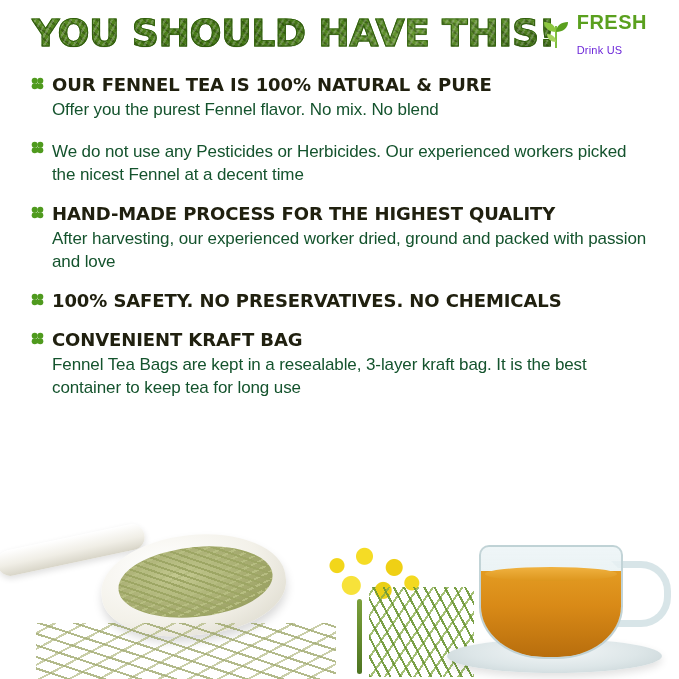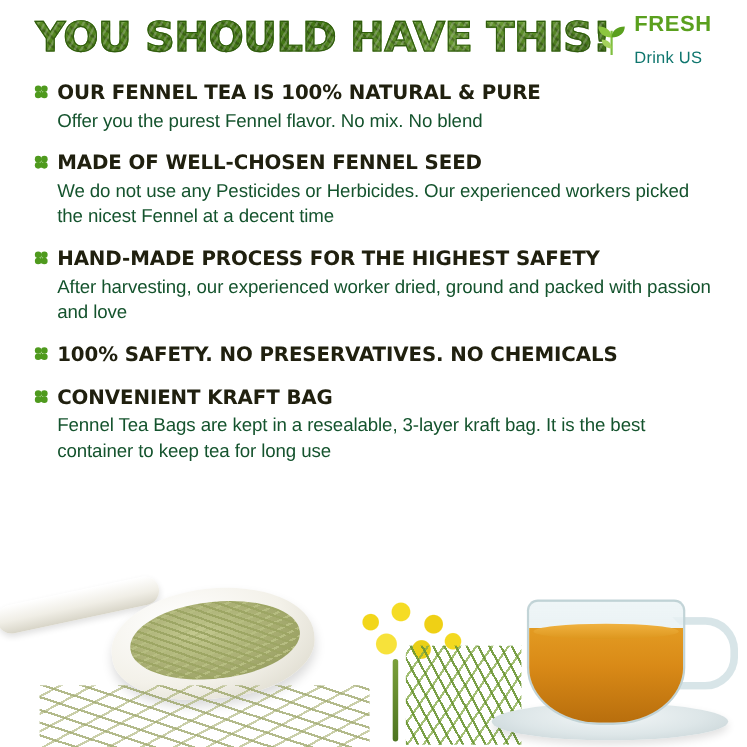--- a/index.html
+++ b/index.html
@@ -76,22 +76,22 @@
   }
   .brand-name {
     font-family: "Liberation Sans", sans-serif;
     font-weight: bold;
     font-size: 20px;
     letter-spacing: 0.5px;
     color: #5aa01e;
   }
   .brand-sub {
     font-family: "Liberation Sans", sans-serif;
-    font-size: 15px;
-    color: #0f766e;
+    font-size: 11px;
+    color: #6d28d9;
     margin-top: 3px;
     letter-spacing: 0.2px;
   }
 
   
   .features {
     position: absolute;
     left: 30px;
     top: 74px;
     width: 620px;
@@ -337,38 +337,37 @@
       <span class="bullet">
         <svg viewBox="0 0 16 16" width="15" height="15" aria-hidden="true">
           <circle cx="5" cy="5" r="3.2" fill="#4f9a1e"></circle>
           <circle cx="11" cy="5" r="3.2" fill="#4f9a1e"></circle>
           <circle cx="5" cy="11" r="3.2" fill="#4f9a1e"></circle>
           <circle cx="11" cy="11" r="3.2" fill="#4f9a1e"></circle>
           <rect x="7.2" y="7.2" width="1.6" height="6" fill="#4f9a1e"></rect>
         </svg>
       </span>
       <span class="feature-body">
-        <span class="feature-title">MADE OF WELL-CHOSEN FENNEL SEED</span>
         <div class="feature-desc">We do not use any Pesticides or Herbicides.
 Our experienced workers picked the nicest Fennel at a decent time</div>
       </span>
     </div>
 
     <div class="feature">
       <span class="bullet">
         <svg viewBox="0 0 16 16" width="15" height="15" aria-hidden="true">
           <circle cx="5" cy="5" r="3.2" fill="#4f9a1e"></circle>
           <circle cx="11" cy="5" r="3.2" fill="#4f9a1e"></circle>
           <circle cx="5" cy="11" r="3.2" fill="#4f9a1e"></circle>
           <circle cx="11" cy="11" r="3.2" fill="#4f9a1e"></circle>
           <rect x="7.2" y="7.2" width="1.6" height="6" fill="#4f9a1e"></rect>
         </svg>
       </span>
       <span class="feature-body">
-        <span class="feature-title">HAND-MADE PROCESS FOR THE HIGHEST SAFETY</span>
+        <span class="feature-title">HAND-MADE PROCESS FOR THE HIGHEST QUALITY</span>
         <div class="feature-desc">After harvesting, our experienced worker dried, ground and packed with passion and love</div>
       </span>
     </div>
 
     <div class="feature">
       <span class="bullet">
         <svg viewBox="0 0 16 16" width="15" height="15" aria-hidden="true">
           <circle cx="5" cy="5" r="3.2" fill="#4f9a1e"></circle>
           <circle cx="11" cy="5" r="3.2" fill="#4f9a1e"></circle>
           <circle cx="5" cy="11" r="3.2" fill="#4f9a1e"></circle>

